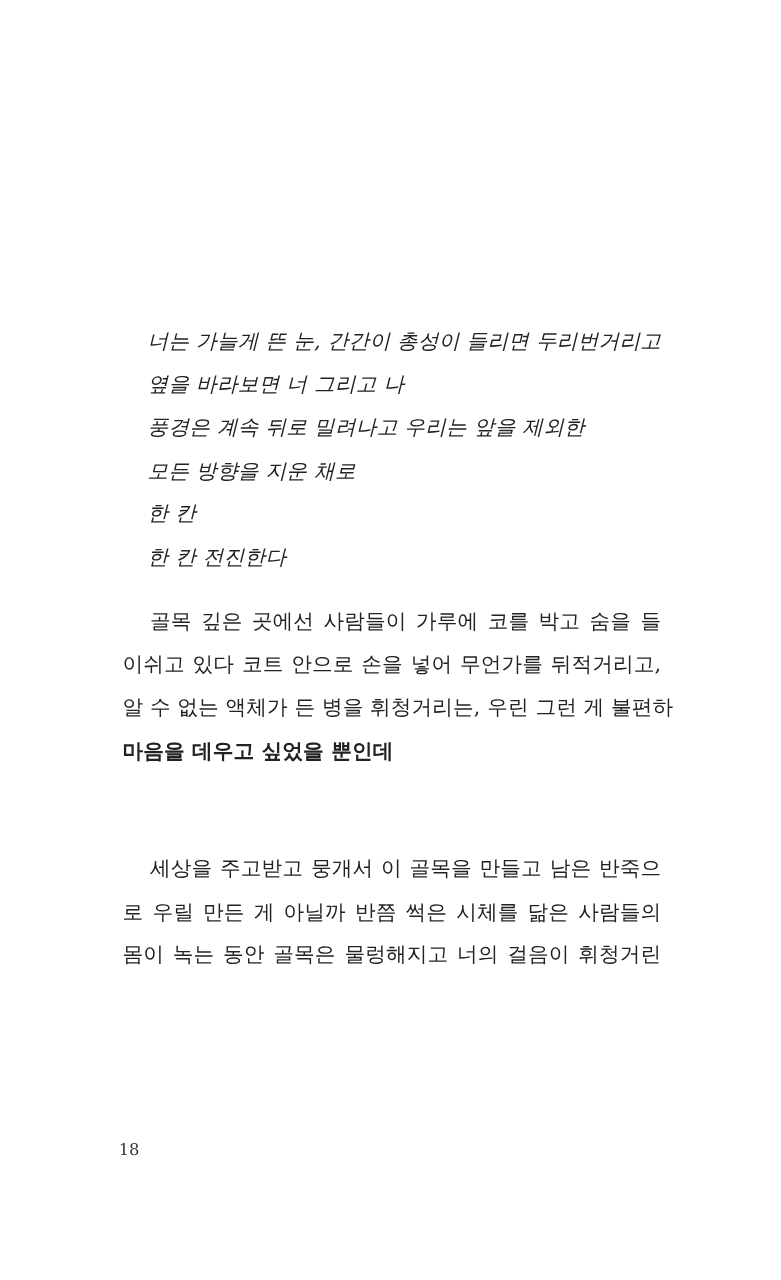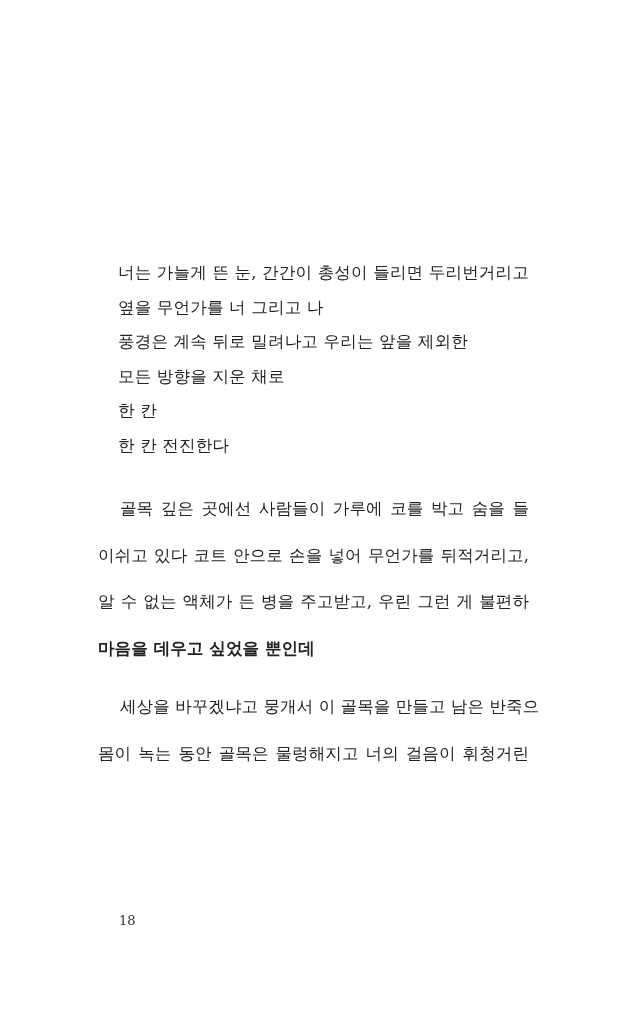--- a/index.html
+++ b/index.html
@@ -21,20 +21,21 @@
       width: 625px;
       height: 1024px;
     }
     .poem {
       position: absolute;
       left: 118px;
       top: 256px;
       width: 430px;
       margin: 0;
       padding: 0;
+      font-style: italic;
     }
     .poem-line {
       display: block;
       font-size: 16.5px;
       line-height: 34.5px;
       height: 34.5px;
       white-space: nowrap;
       letter-spacing: 0.2px;
     }
     .prose {
@@ -49,61 +50,61 @@
       text-align-last: left;
       letter-spacing: 0.1px;
       word-break: keep-all;
     }
     .prose .pline {
       display: block;
       text-align: justify;
       text-align-last: justify;
       white-space: nowrap;
       height: 34.7px;
-      margin-top: 12px;
     }
     .prose .pline.last {
       text-align-last: left;
       font-weight: bold;
     }
     .prose .pline.indent {
       padding-left: 22px;
     }
     .para-1 { top: 480px; }
     .para-2 { top: 678px; }
     .page-number {
       position: absolute;
-      left: 119px;
+      left: 95px;
       top: 913px;
       font-size: 13px;
       color: #333333;
       font-family: "DejaVu Serif", "Liberation Serif", serif;
     }
   </style>
 </head>
 <body>
 
 <div class="page">
 
   <div class="poem">
     <span class="poem-line">너는 가늘게 뜬 눈, 간간이 총성이 들리면 두리번거리고</span>
-    <span class="poem-line">옆을 무언가를 너 그리고 나</span>
+    <span class="poem-line">옆을 바라보면 너 그리고 나</span>
     <span class="poem-line">풍경은 계속 뒤로 밀려나고 우리는 앞을 제외한</span>
     <span class="poem-line">모든 방향을 지운 채로</span>
     <span class="poem-line">한 칸</span>
     <span class="poem-line">한 칸 전진한다</span>
   </div>
 
   <div class="prose para-1">
     <span class="pline indent">골목 깊은 곳에선 사람들이 가루에 코를 박고 숨을 들</span>
     <span class="pline">이쉬고 있다 코트 안으로 손을 넣어 무언가를 뒤적거리고,</span>
-    <span class="pline">알 수 없는 액체가 든 병을 주고받고, 우린 그런 게 불편하</span>
+    <span class="pline">알 수 없는 액체가 든 병을 휘청거리는, 우린 그런 게 불편하</span>
     <span class="pline last">마음을 데우고 싶었을 뿐인데</span>
   </div>
 
   <div class="prose para-2">
-    <span class="pline indent">세상을 바꾸겠냐고 뭉개서 이 골목을 만들고 남은 반죽으</span>
+    <span class="pline indent">세상을 주고받고 뭉개서 이 골목을 만들고 남은 반죽으</span>
+    <span class="pline">로 우릴 만든 게 아닐까 반쯤 썩은 시체를 닮은 사람들의</span>
     <span class="pline">몸이 녹는 동안 골목은 물렁해지고 너의 걸음이 휘청거린</span>
   </div>
 
   <div class="page-number">18</div>
 
 </div>
 
 </body></html>

